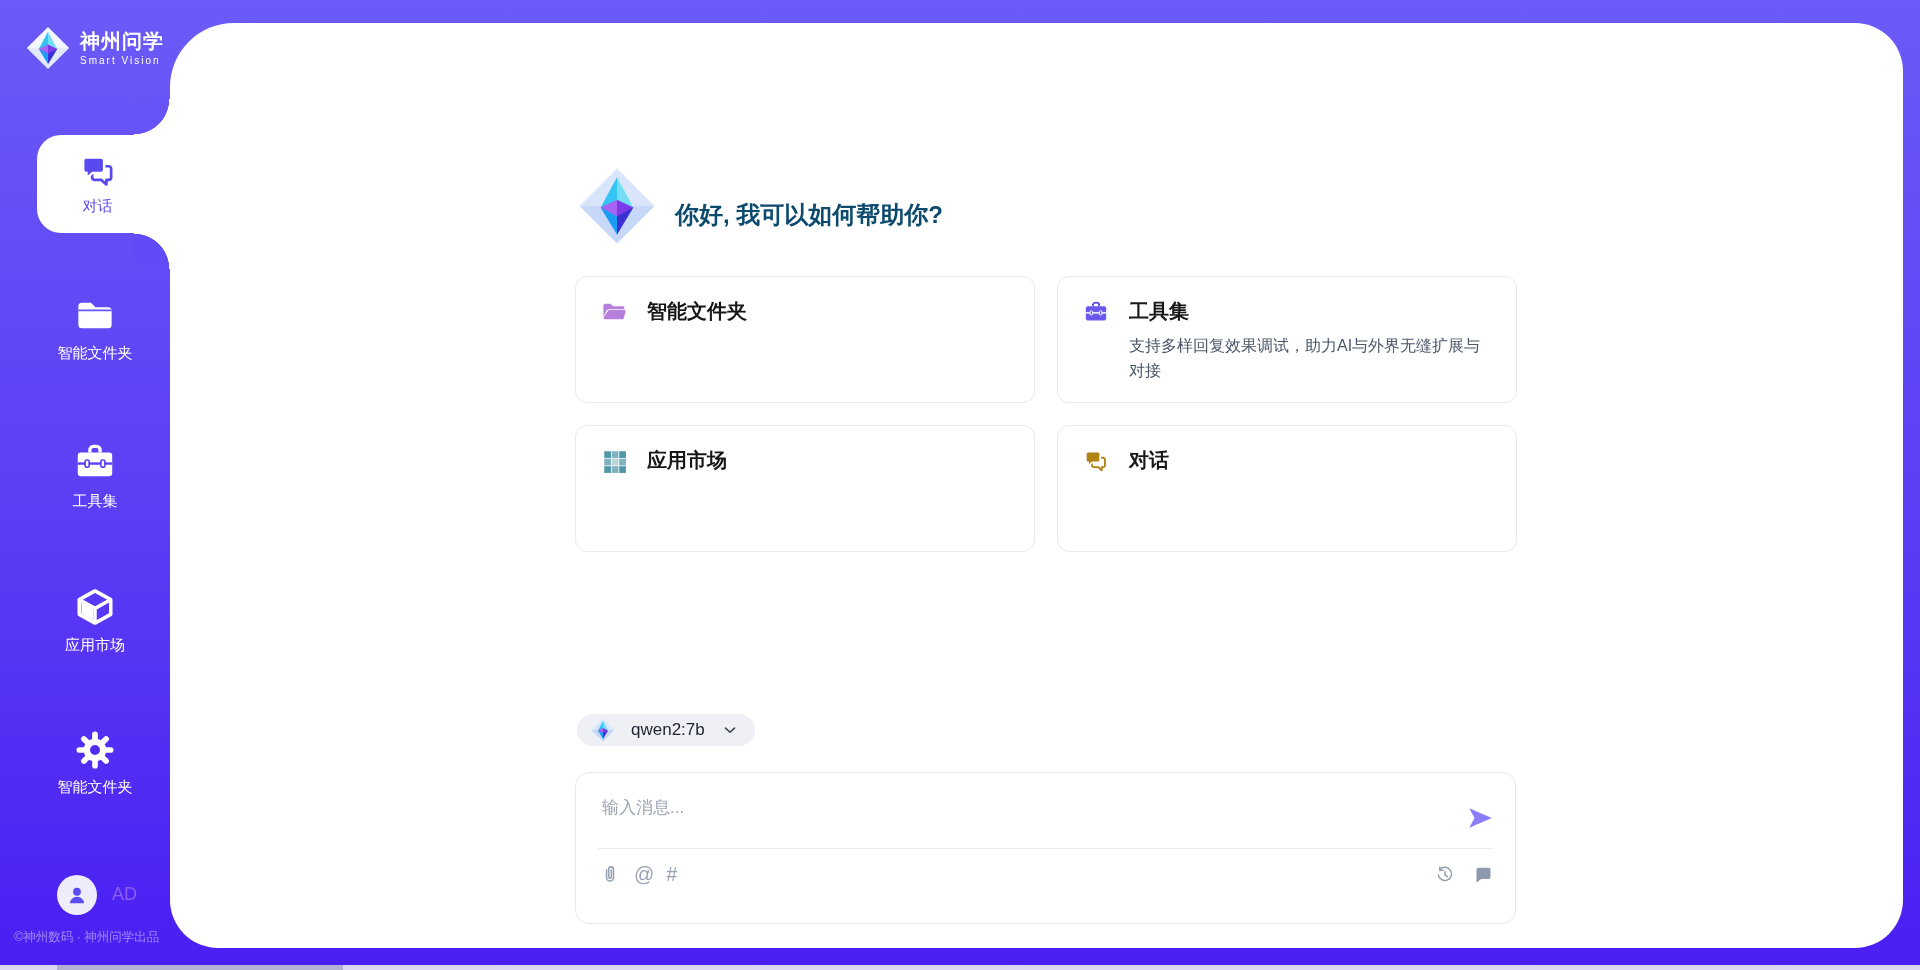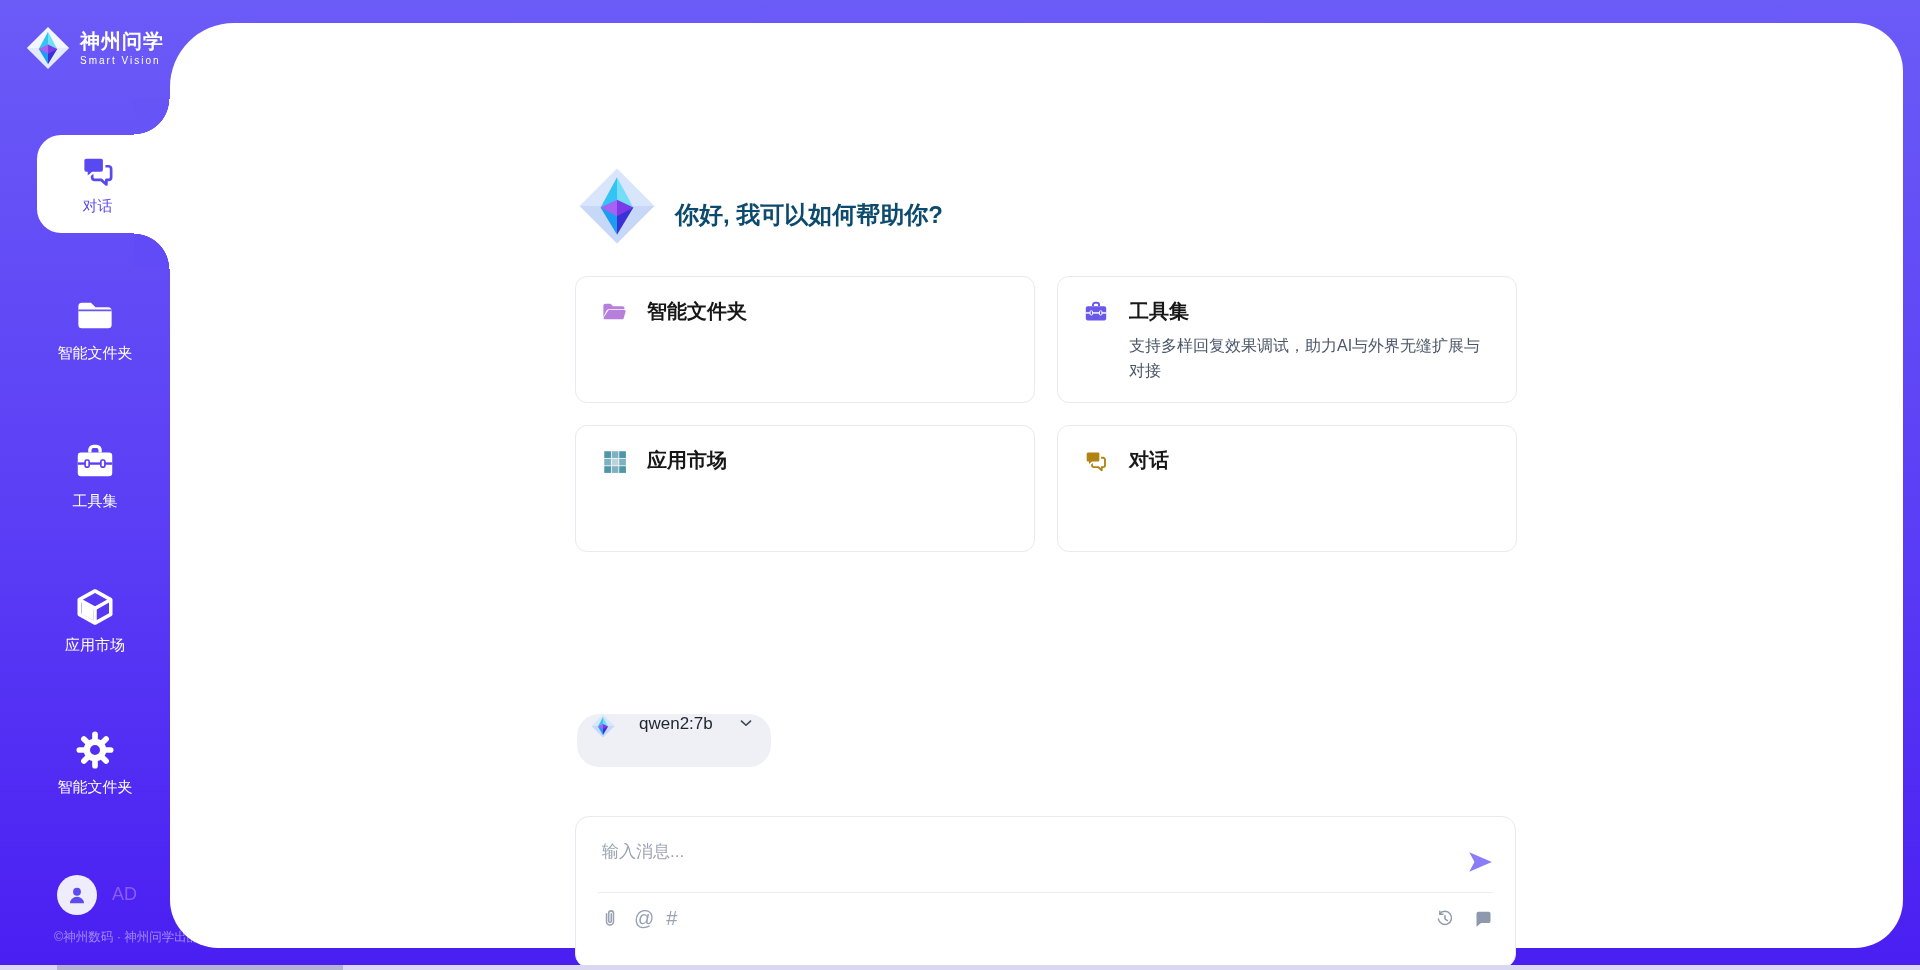--- a/index.html
+++ b/index.html
@@ -21,39 +21,39 @@
   .tab-active{position:absolute;left:37px;top:135px;width:133px;height:98px;background:#fff;
     border-radius:24px 0 0 24px;display:flex;flex-direction:column;align-items:center;
     justify-content:center;gap:7px;color:#5849f0;font-size:15px;cursor:pointer;padding-right:12px;box-sizing:border-box;}
   .fillet-top{position:absolute;left:134px;top:99px;width:36px;height:36px;
     background:radial-gradient(circle at 0 0,#6754f6 35px,#fff 35.5px);}
   .fillet-bottom{position:absolute;left:134px;top:233px;width:36px;height:36px;
     background:radial-gradient(circle at 0 100%,#614bf6 35px,#fff 35.5px);}
   .avatar{position:absolute;left:57px;top:875px;width:40px;height:40px;border-radius:50%;
     background:#efecfc;display:flex;align-items:center;justify-content:center;cursor:pointer;}
   .user-name{position:absolute;left:112px;top:884px;color:#8b5cf6;font-size:18px;}
-  .side-footer{position:absolute;left:14px;top:929px;width:158px;color:rgba(255,255,255,0.45);font-size:12.5px;margin-left:40px;}
+  .side-footer{position:absolute;left:14px;top:929px;width:158px;color:rgba(255,255,255,0.45);font-size:12.5px;}
   
   .greeting-logo{position:absolute;left:408px;top:144px;width:78px;height:78px;}
   .greeting-title{position:absolute;left:505px;top:176px;font-size:24px;font-weight:bold;color:#0c4a6e;}
   
   .cards{position:absolute;left:405px;top:253px;display:grid;grid-template-columns:460px 460px;gap:22px;}
   .card{background:#fff;border:1px solid #e8eaf0;border-radius:12px;min-height:127px;
     box-sizing:border-box;padding:21px 26px 0 25px;cursor:pointer;}
   .card-head{display:flex;align-items:center;gap:20px;}
   .card-ic{width:26px;height:26px;flex:0 0 26px;}
   .card-title{font-size:20px;font-weight:bold;color:#171717;}
   .card-desc{margin:9px 0 0 46px;font-size:16px;line-height:1.55;color:#4b5768;}
   
-  .model-pill{position:absolute;left:407px;top:691px;height:53px;border-radius:22px;background:#eef0f5;
-    display:inline-flex;gap:24px;padding:0 16px 0 14px;cursor:pointer;}
+  .model-pill{position:absolute;left:407px;top:691px;height:32px;border-radius:22px;background:#eef0f5;
+    display:inline-flex;align-items:center;gap:16px;padding:0 16px 0 14px;cursor:pointer;}
   .model-label{font-size:17px;color:#1f2430;}
   
   .composer{position:absolute;left:405px;top:749px;width:941px;height:152px;background:#fff;
-    border:1.5px solid #e7e9ee;border-radius:14px;box-sizing:border-box;margin-top:44px;}
+    border:1.5px solid #e7e9ee;border-radius:14px;box-sizing:border-box;}
   .composer-input{position:absolute;left:24px;top:14px;width:840px;height:40px;border:none;outline:none;
     font-size:17px;color:#333;font-family:"Liberation Sans","DejaVu Sans",sans-serif;background:transparent;}
   .composer-input::placeholder{color:#9aa3b2;}
   .send-btn{position:absolute;right:20px;top:30px;width:30px;height:30px;cursor:pointer;}
   .composer-divider{position:absolute;left:22px;right:22px;top:75px;height:1px;background:#e9ecf1;}
   .composer-tools{position:absolute;left:22px;top:88px;display:flex;gap:12px;align-items:center;}
   .tool-btn{width:24px;height:26px;display:flex;align-items:center;justify-content:center;cursor:pointer;}
   .glyph-btn{font-size:20px;color:#99a2b3;line-height:26px;cursor:pointer;}
   .composer-right{position:absolute;right:20px;top:90px;display:flex;gap:14px;align-items:center;}
   .composer-right .tool-btn{height:24px;}

